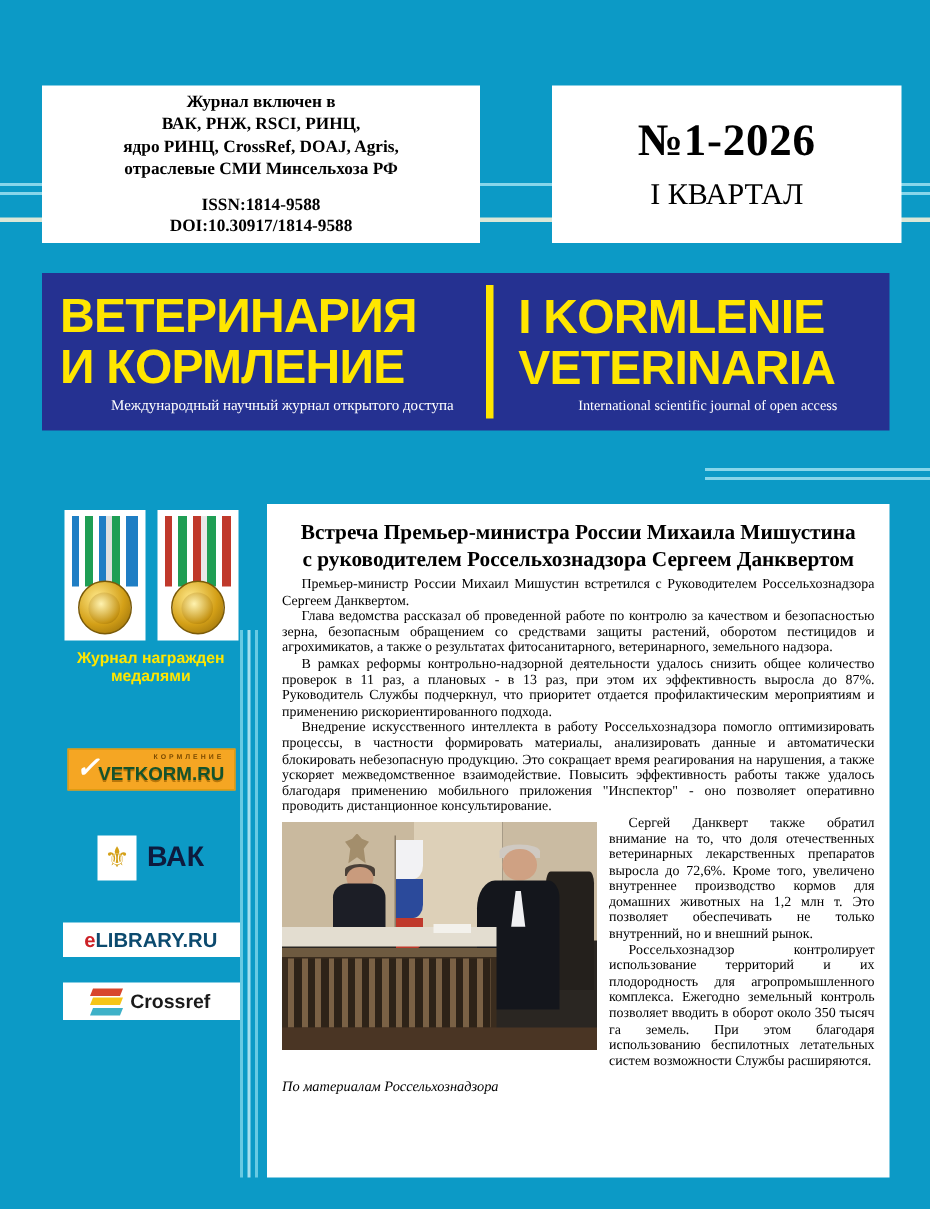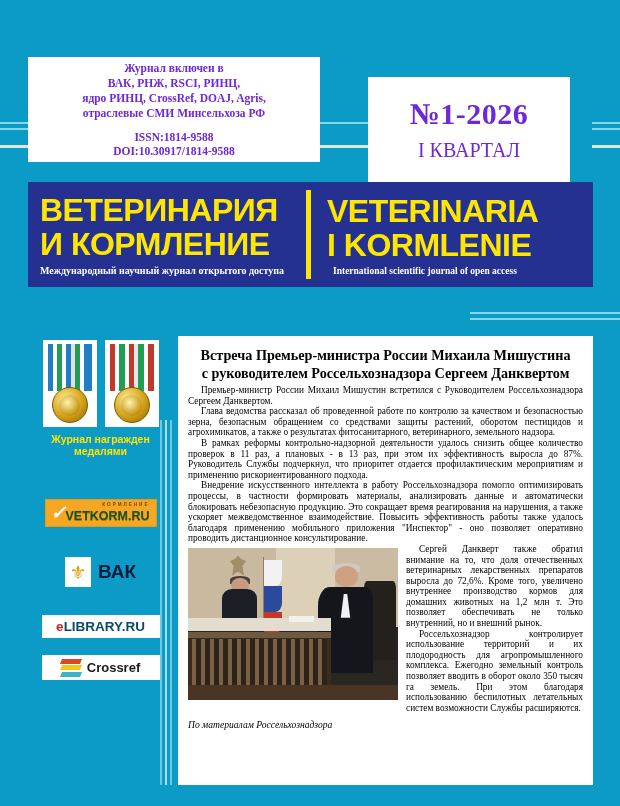--- a/index.html
+++ b/index.html
@@ -14,46 +14,46 @@
   
   .hline{position:absolute;height:2px;background:#9fe0f0;opacity:.85;}
   .hline.cream{background:#f2efd8;height:3px;opacity:.9;}
   .vline{position:absolute;width:2px;background:#7fd6ea;opacity:.8;}
   .vline.pale{background:#cdf0f7;}
 
   
   .topbox{
     position:absolute;background:#ffffff;
     display:flex;flex-direction:column;align-items:center;justify-content:center;
-    color:#6d28d9;text-align:left;
+    color:#000000;text-align:left;
   }
   #info-box{left:28px;top:57px;width:292px;height:105px;}
   #info-box .l1{font-size:11.5px;font-weight:bold;line-height:15px;}
   #info-box .issn{font-size:11.5px;font-weight:bold;line-height:14.5px;margin-top:9px;}
-  #issue-box{left:368px;top:57px;width:202px;height:105px;margin-top:20px;}
+  #issue-box{left:368px;top:57px;width:233px;height:105px;}
   #issue-box .num{font-size:30px;font-weight:bold;letter-spacing:.5px;}
   #issue-box .q{font-size:20px;margin-top:8px;}
 
   
   #title-banner{
     position:absolute;left:28px;top:182px;width:565px;height:105px;
     background:#253191;display:flex;align-items:stretch;
   }
   .title-half{flex:1;display:flex;flex-direction:column;justify-content:center;
     padding:0 22px;box-sizing:border-box;}
   .title-half.left{align-items:flex-start;padding-left:12px;}
   .title-half.right{align-items:flex-start;padding-left:16px;}
   .ttl{
     font-family:"Liberation Sans", sans-serif;
     color:#ffe600;font-weight:bold;font-size:32px;line-height:34px;
     letter-spacing:-0.5px;white-space:nowrap;
   }
   .sub{
-    color:#ffffff;font-weight:bold;font-size:10.5px;margin-top:4px;
-    font-family:"Liberation Serif", serif;white-space:nowrap;
+    color:#ffffff;font-weight:normal;font-size:10.5px;margin-top:4px;
+    font-family:"Liberation Serif", serif;white-space:nowrap;margin-left:34px;
   }
   .title-half.left .sub{font-size:10px;}
   .title-half.right .sub{font-size:9.5px;padding-left:6px;}
   #title-divider{width:5px;background:#ffe600;margin:8px 0;flex:0 0 5px;}
 
   
   #content-panel{
     position:absolute;left:178px;top:336px;width:415px;height:449px;
     background:#ffffff;box-sizing:border-box;padding:8px 10px 6px 10px;
     color:#000;
@@ -206,22 +206,22 @@
   </div>
 
   <div id="title-banner">
     <div class="title-half left">
       <div class="ttl">ВЕТЕРИНАРИЯ</div>
       <div class="ttl">И КОРМЛЕНИЕ</div>
       <div class="sub">Международный научный журнал открытого доступа</div>
     </div>
     <div id="title-divider"></div>
     <div class="title-half right">
+      <div class="ttl">I KORMLENIE</div>
       <div class="ttl">VETERINARIA</div>
-      <div class="ttl">I KORMLENIE</div>
       <div class="sub">International scientific journal of open access</div>
     </div>
   </div>
 
   <div id="sidebar">
 
     <div id="medals">
       <div class="medal-wrap">
         <div class="medal">
           <div class="ribbon a"></div>

